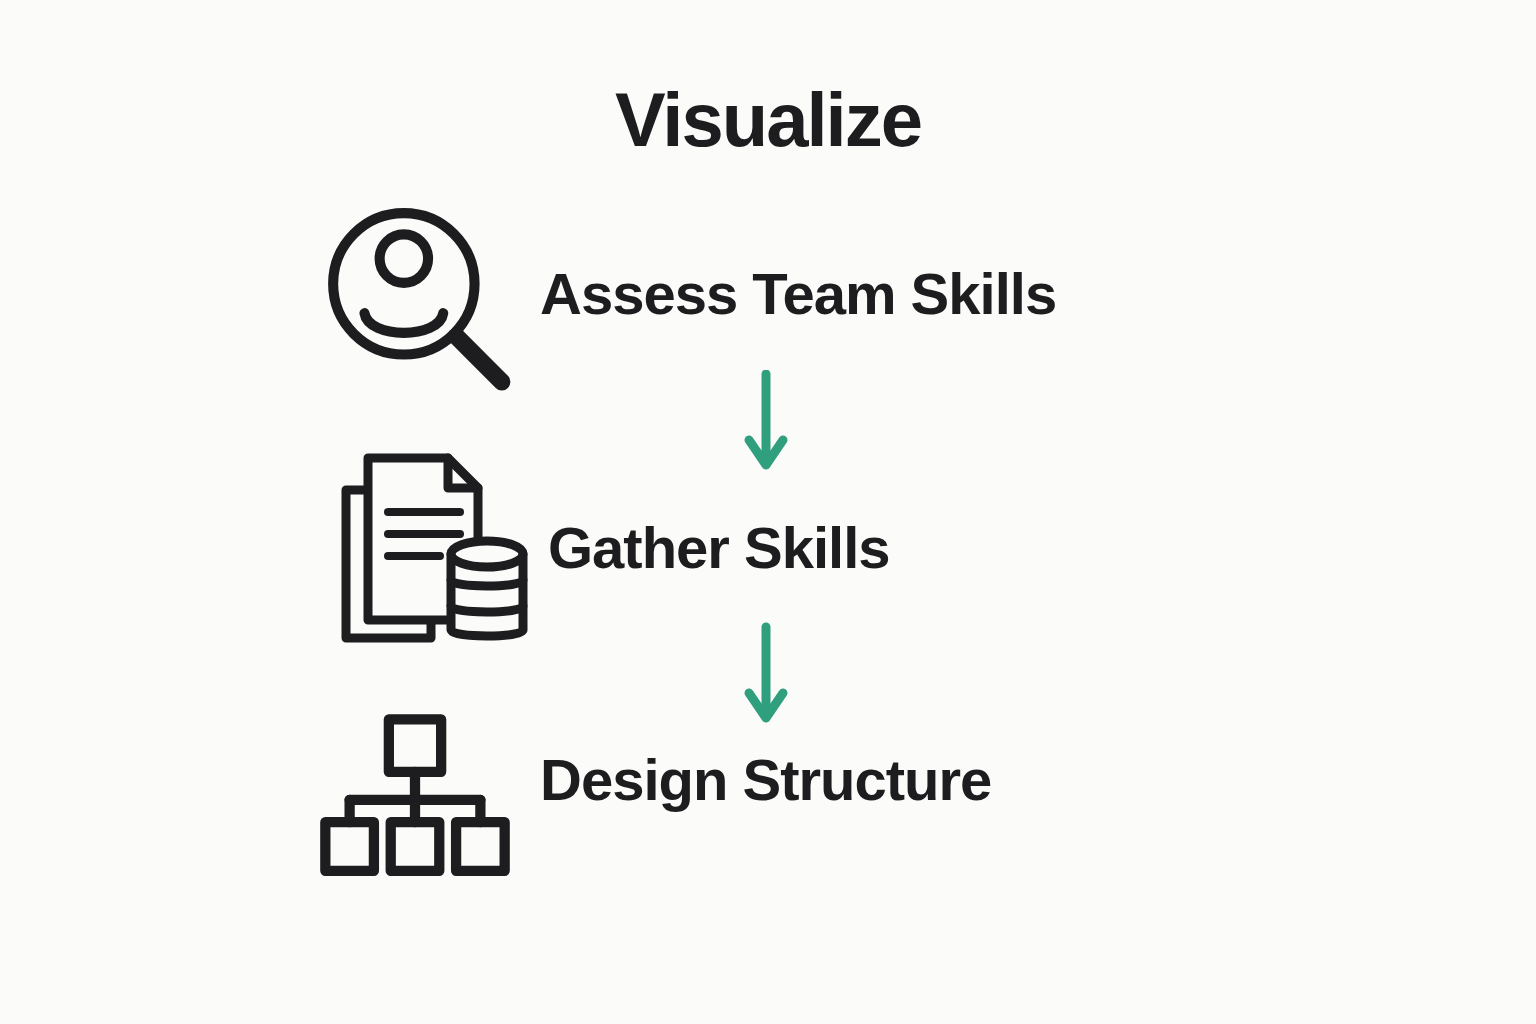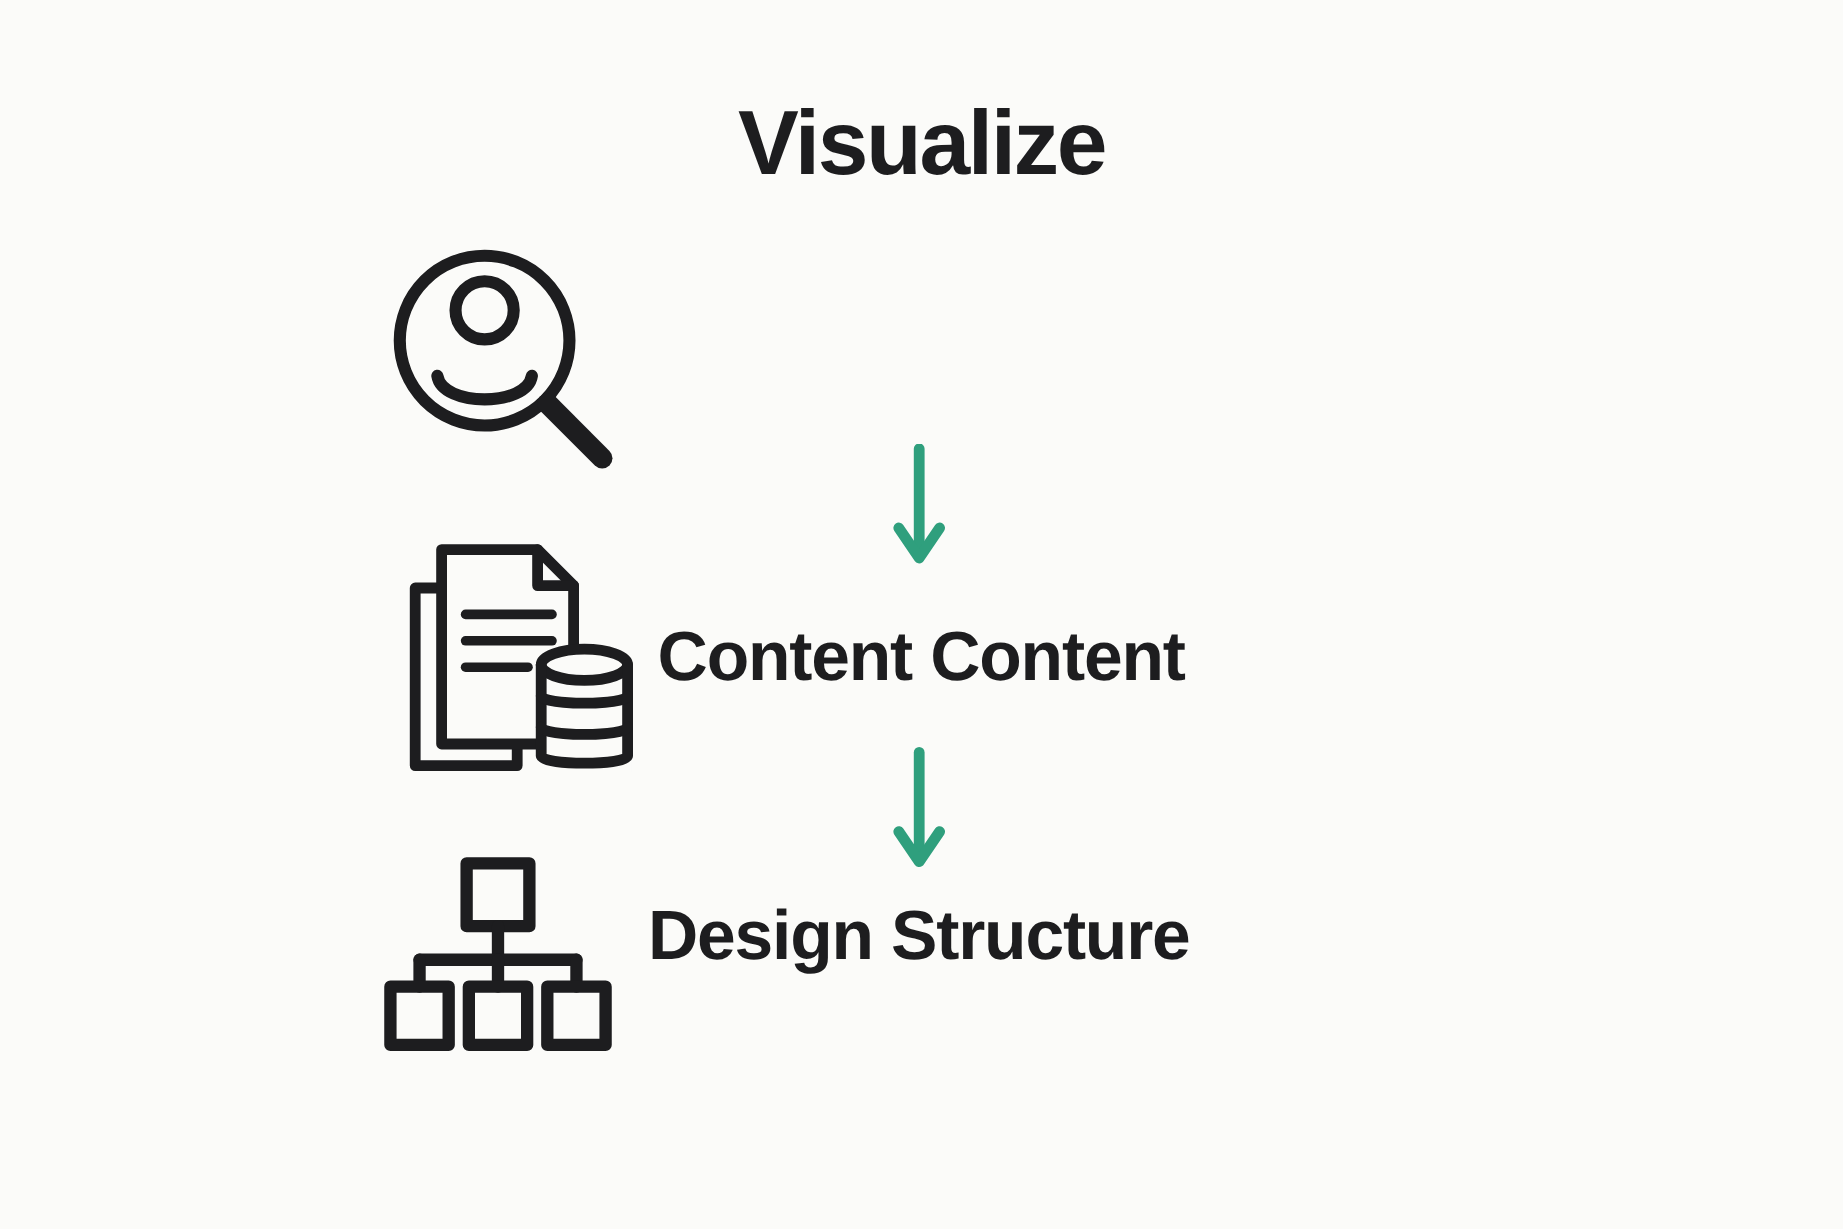--- a/index.html
+++ b/index.html
@@ -92,20 +92,21 @@
 
       <circle class="stroke" cx="85" cy="85" r="70" stroke-width="10"></circle>
 
       <circle class="stroke" cx="85" cy="60" r="24" stroke-width="10"></circle>
 
       <path class="stroke" d="M 46 114 C 50 140, 120 140, 124 114" stroke-width="10"></path>
 
       <line class="stroke" x1="137" y1="137" x2="182" y2="182" stroke-width="17"></line>
     </svg>
   </div>
+  <div class="step-label" id="label-1">Assess Team Skills</div>
 
   <div class="arrow" id="arrow-1">
     <svg viewBox="0 0 44 104" aria-hidden="true">
       <line class="arrow-stroke" x1="22" y1="4" x2="22" y2="88" stroke-width="9"></line>
       <path class="arrow-stroke" d="M 5 70 L 22 95 L 39 70" stroke-width="9"></path>
     </svg>
   </div>
 
   <div class="icon-slot" id="icon-2">
     <svg viewBox="0 0 200 200" aria-hidden="true">
@@ -121,21 +122,21 @@
 
       <g>
         <path class="fill-bg" d="M 112 102 H 190 V 196 H 112 Z" stroke="none"></path>
         <ellipse class="stroke fill-bg" cx="151" cy="106" rx="36" ry="13" stroke-width="9"></ellipse>
         <path class="stroke" d="M 115 106 V 182 C 115 190, 187 190, 187 182 V 106" stroke-width="9"></path>
         <path class="stroke" d="M 115 132 C 115 140, 187 140, 187 132" stroke-width="9"></path>
         <path class="stroke" d="M 115 158 C 115 166, 187 166, 187 158" stroke-width="9"></path>
       </g>
     </svg>
   </div>
-  <div class="step-label" id="label-2">Content Content</div>
+  <div class="step-label" id="label-2">Gather Skills</div>
 
   <div class="arrow" id="arrow-2">
     <svg viewBox="0 0 44 104" aria-hidden="true">
       <line class="arrow-stroke" x1="22" y1="4" x2="22" y2="88" stroke-width="9"></line>
       <path class="arrow-stroke" d="M 5 70 L 22 95 L 39 70" stroke-width="9"></path>
     </svg>
   </div>
 
   <div class="icon-slot" id="icon-3">
     <svg viewBox="-6 -6 212 178" aria-hidden="true">

